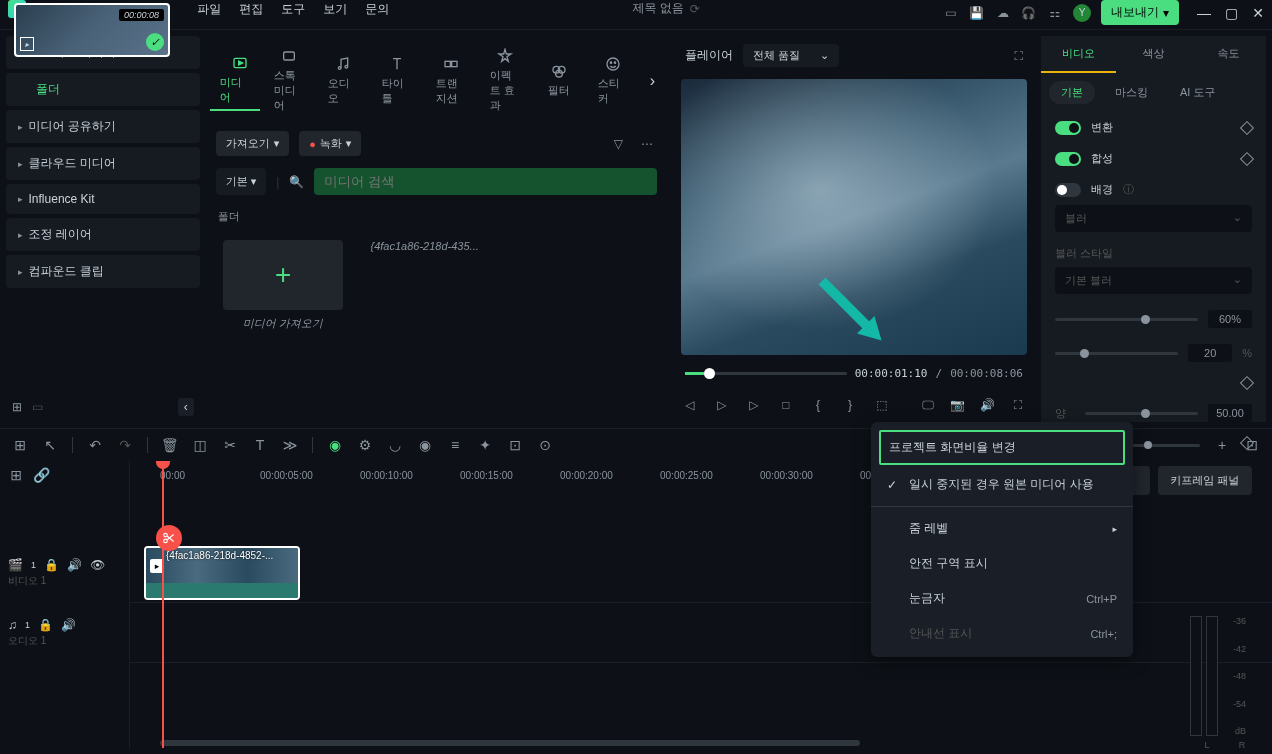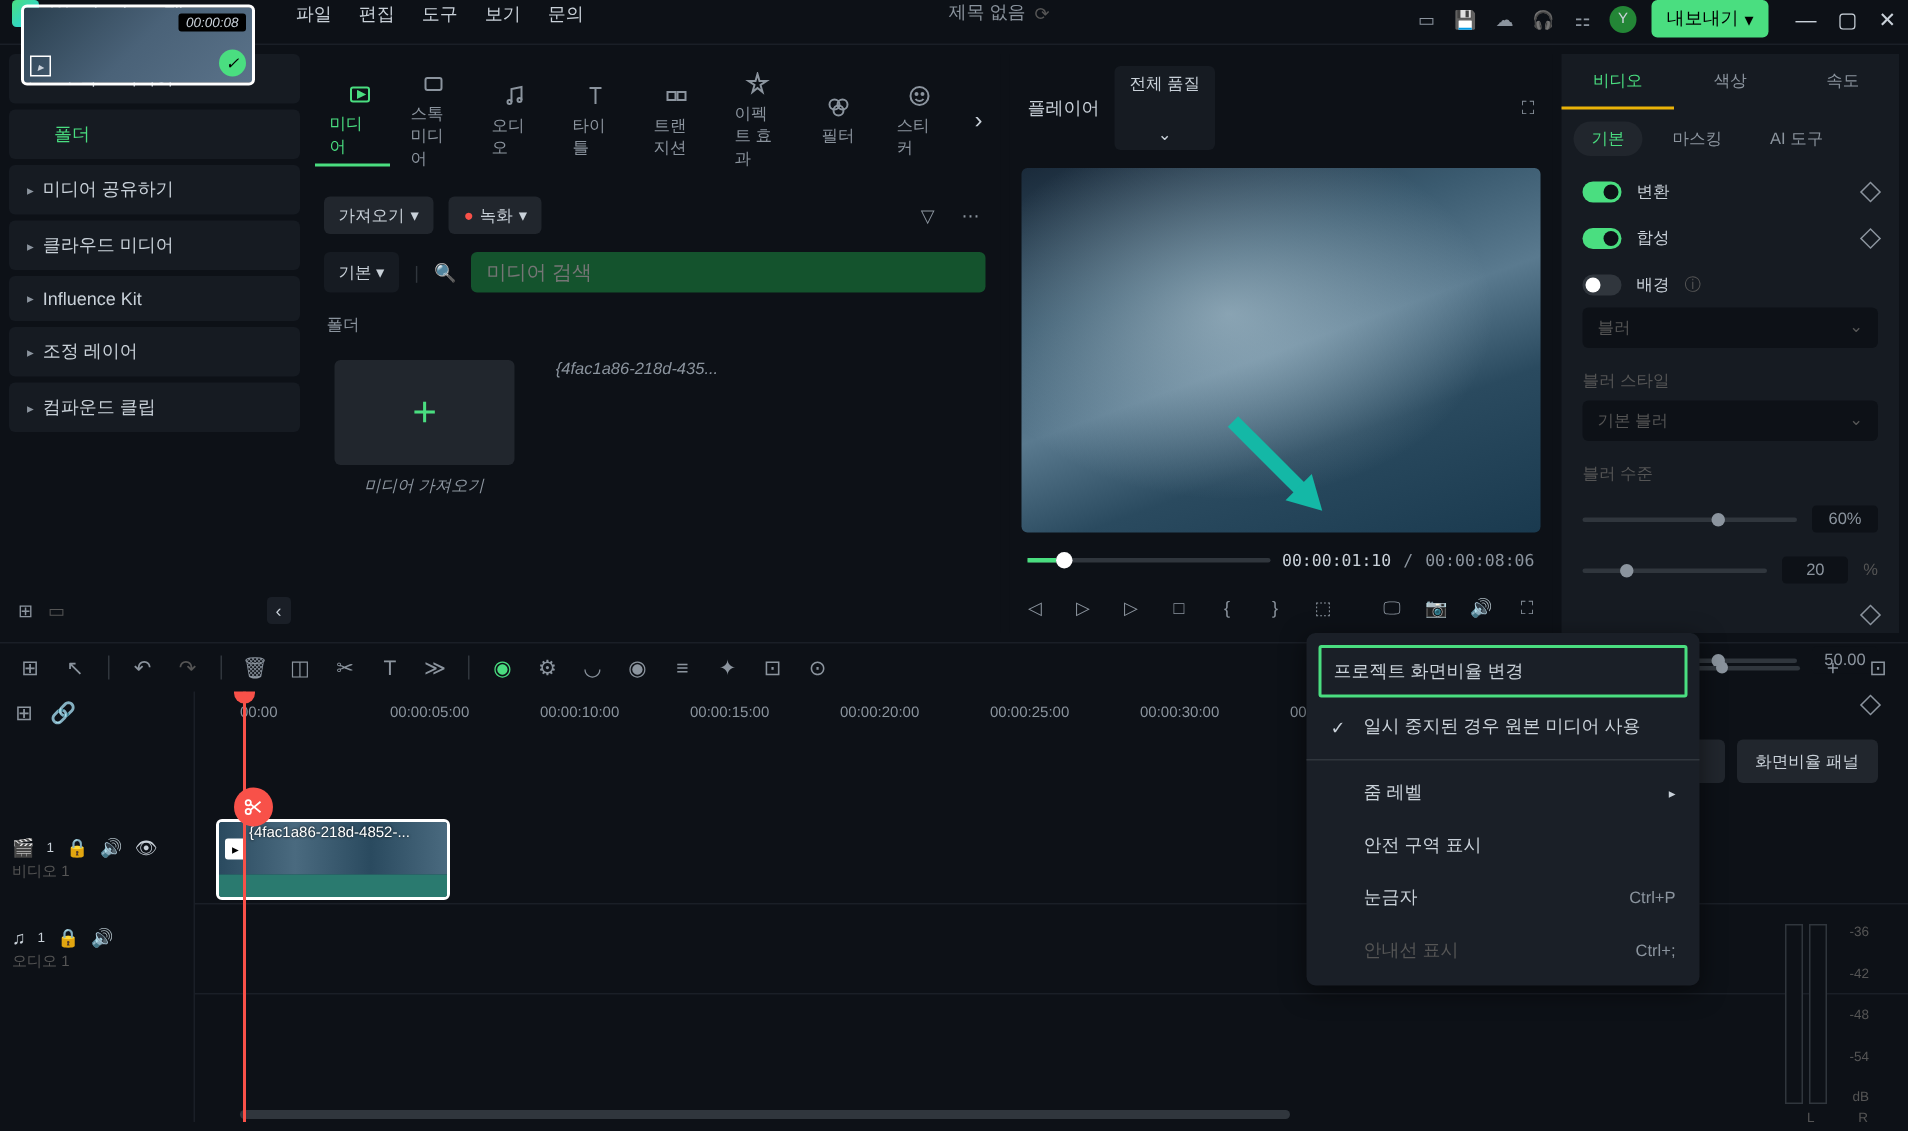--- a/index.html
+++ b/index.html
@@ -50,21 +50,21 @@
 .media-thumb.import { font-size: 28px; color: #4ade80; }
 .media-thumb.clip { background: linear-gradient(135deg, #2a3f4f, #4a6278, #5a7289); }
 .duration-badge { position: absolute; top: 4px; right: 4px; background: #000; padding: 1px 5px; font-size: 9px; border-radius: 2px; }
 .check-badge { position: absolute; bottom: 4px; right: 4px; width: 18px; height: 18px; background: #4ade80; border-radius: 50%; display:flex;align-items:center;justify-content:center;font-size:11px;color:#000;}
 .clip-type-badge { position:absolute; bottom:4px; left:4px; width:14px; height:14px; border:1px solid #fff; font-size:8px; display:flex; align-items:center; justify-content:center;}
 .media-label { font-size: 11px; color: #8b949e; text-align: center; white-space:nowrap; overflow:hidden; text-overflow:ellipsis; width:120px;}
 
 .preview-panel { width: 392px; background: #0d1117; display: flex; flex-direction: column; }
 .preview-header { display: flex; align-items: center; padding: 8px 12px; gap: 10px; }
 .preview-header .label { font-size: 12px; }
-.quality-select { background: #161b22; padding: 4px 10px; border-radius: 4px; font-size: 11px; cursor:pointer; display:flex; align-items:center; gap:20px;flex-direction:column;}
+.quality-select { background: #161b22; padding: 4px 10px; border-radius: 4px; font-size: 11px; cursor:pointer; display:flex; align-items:center; gap:20px;}
 .preview-header .spacer { flex: 1; }
 .snapshot-icon { cursor:pointer; color:#8b949e;}
 
 .preview-video { flex: 1; margin: 4px 8px; background: linear-gradient(160deg, #1a2a3a 0%, #3a5a6f 30%, #5a7a8f 50%, #2a4a5f 70%, #1a3a4f 100%); border-radius: 4px; position:relative; overflow:hidden;}
 .preview-video::before{content:'';position:absolute;inset:0;background:radial-gradient(ellipse at 40% 40%, rgba(200,220,230,0.5), transparent 60%);}
 
 .preview-timeline { padding: 8px 12px; display: flex; align-items: center; gap: 8px; }
 .progress-bar { flex: 1; height: 3px; background: #30363d; border-radius: 2px; position: relative; }
 .progress-fill { position: absolute; left: 0; width: 12%; height: 100%; background: #4ade80; }
 .progress-knob { position: absolute; left: 12%; top: -4px; width: 11px; height: 11px; background: #fff; border-radius: 50%; }
@@ -386,21 +386,20 @@
     </div>
     <div class="prop-select">
         <span>블러</span>
         <span>⌄</span>
       </div>
     <div class="prop-label-dim">블러 스타일</div>
     <div class="prop-select">
         <span>기본 블러</span>
         <span>⌄</span>
       </div>
-    <div class="prop-label-dim">블러 수준</div>
     <div class="prop-slider-row">
       <div class="slider-track">
           <div class="slider-knob" style="left:60%;"></div>
         </div>
       <span class="num-box">60%</span>
     </div>
     <div class="prop-slider-row">
       <div class="slider-track">
           <div class="slider-knob" style="left:20%;"></div>
         </div>
@@ -415,21 +414,21 @@
       <div class="slider-track">
           <div class="slider-knob" style="left:50%;"></div>
         </div>
       <span class="num-box">50.00</span>
     </div>
     <div class="prop-row" style="justify-content:flex-end;">
         <div class="diamond"></div>
       </div>
     <div class="right-footer">
       <div class="footer-btn">초기화</div>
-      <div class="footer-btn">화면비율 패널</div>
+      <div class="footer-btn">키프레임 패널</div>
     </div>
   </div>
 </div>
 
 <div class="timeline-area">
   <div class="timeline-toolbar">
     <span class="tl-icon">⊞</span>
     <span class="tl-icon">↖</span>
     <span class="tl-sep"></span>
     <span class="tl-icon">↶</span>

